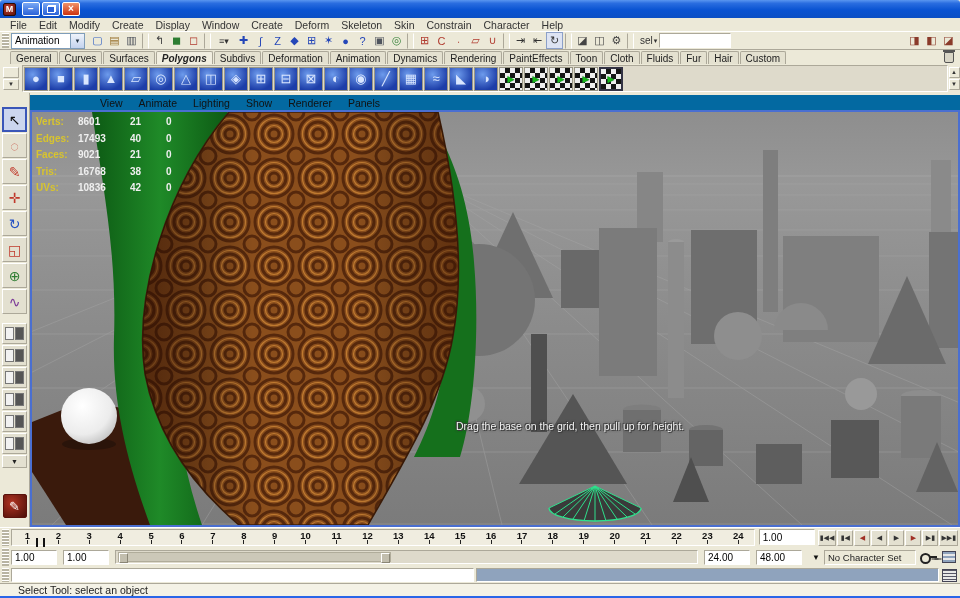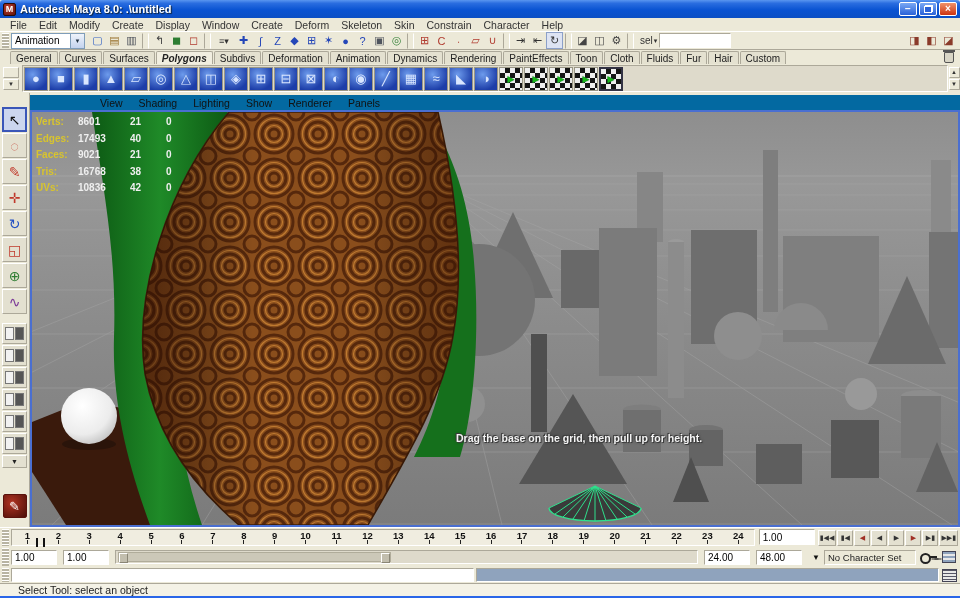--- a/index.html
+++ b/index.html
@@ -90,21 +90,21 @@
   .pm-item { padding:0 8px; font-size:10.5px; color:#111; }
   #viewport { position:absolute; left:30px; top:17px; width:930px; height:417px; border:2px solid #4a6fd1; background:#8b8b8b; }
   #scene { position:absolute; left:0; top:0; width:100%; height:100%; }
 
   #hud { position:absolute; left:4px; top:2px; font-size:10px; font-weight:bold; }
   .hud-row { display:grid; grid-template-columns:42px 52px 36px 24px; line-height:16.5px; }
   .hud-label { color:#d8c42e; }
   .hud-val { color:#efefef; }
 
   #credit { position:absolute; right:16px; top:4px; font-size:19px; font-weight:bold; font-style:italic; color:#0d0d0d; }
-  #hint { position:absolute; left:424px; top:320px; font-size:10.5px; font-weight:bold; color:#f4f4f4;
+  #hint { position:absolute; left:424px; top:308px; font-size:10.5px; font-weight:normal; color:#f4f4f4;
     text-shadow:1px 1px 0 #3a3a3a, -1px -1px 0 #3a3a3a, 0 0 3px #222; }
 
   
   #timeslider { position:absolute; left:0; top:527px; width:960px; height:20px; background:#ece9d8; display:flex; align-items:stretch; border-top:1px solid #fff; }
   #frames { flex:1; display:flex; position:relative; border:1px solid; border-color:#aca899 #fff #fff #aca899; background:#f0ede0; margin:1px 2px 1px 0; }
   .frame-cell { flex:1; display:flex; flex-direction:column; align-items:center; justify-content:space-between; padding:1px 0 1px 0; }
   .fnum { font-size:9.5px; font-weight:bold; color:#111; line-height:9px; }
   .ftick { width:1px; height:5px; background:#222; }
   #playhead { position:absolute; left:24px; top:8px; width:9px; height:9px; border-left:2px solid #111; border-right:2px solid #111; }
   .time-field { width:56px; height:16px; margin:1px 3px 0 2px; border:1px solid; border-color:#aca899 #fff #fff #aca899; background:#fff; font-size:10px; padding:0 3px; }
@@ -134,21 +134,20 @@
   .script-icon { width:15px; height:13px; margin:0 3px; border:1px solid #445; background:#e8e8e8;
     background-image:repeating-linear-gradient(180deg,#556 0 1px,transparent 1px 3px); }
   #helpline { position:absolute; left:0; top:583px; width:960px; height:15px; background:#f4f2e6; border-top:1px solid #aca899;
     border-bottom:2px solid #2a66e8; font-size:10.5px; color:#222; line-height:12px; padding-left:18px; display:flex; align-items:center; }
 </style>
 </head>
 <body>
 
 <div id="titlebar">
   <div class="maya-logo">M</div>
-  <div class="title-text">Autodesk Maya 8.0: .\untitled</div>
   <button class="win-btn">−</button>
   <button class="win-btn">
       <span class="restore-glyph"></span>
     </button>
   <button class="win-btn close">×</button>
 </div>
 
 <div id="menubar">
   <span class="menu-item">File</span>
     <span class="menu-item">Edit</span>
@@ -452,21 +451,21 @@
           <span class="lp a"></span>
           <span class="lp b"></span>
         </button>
     </div>
     <button class="pane-dd">▼</button>
     <div class="pfx-btn">✎</div>
   </div>
 
   <div id="panelmenu">
     <span class="pm-item">View</span>
-      <span class="pm-item">Shading</span>
+      <span class="pm-item">Animate</span>
       <span class="pm-item">Lighting</span>
       <span class="pm-item">Show</span>
       <span class="pm-item">Renderer</span>
       <span class="pm-item">Panels</span>
   </div>
 
   <div id="viewport">
     <svg id="scene" viewBox="0 0 926 413" preserveAspectRatio="none">
       <defs>
         <linearGradient id="vpgrad" x1="0" y1="0" x2="0" y2="1">

